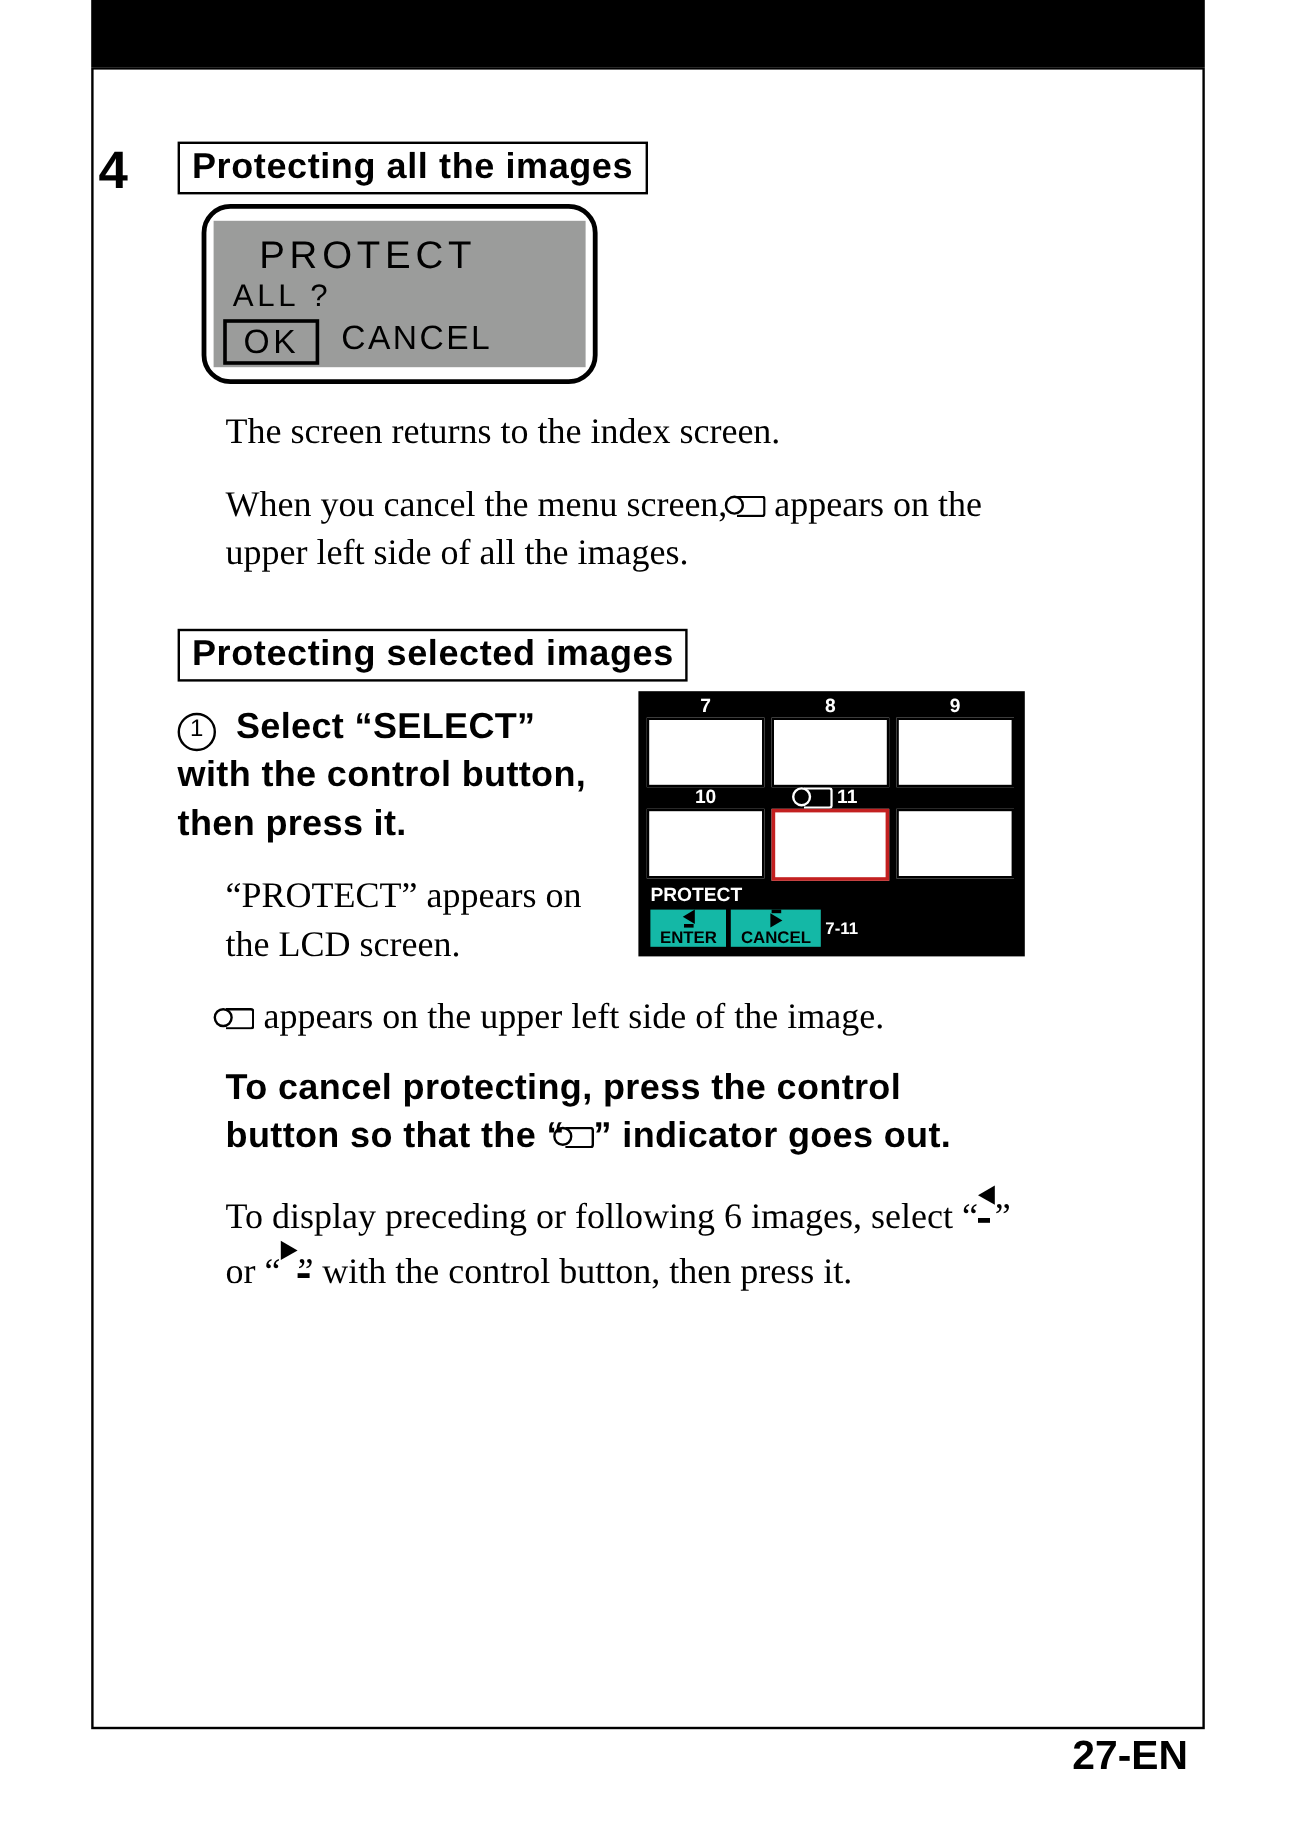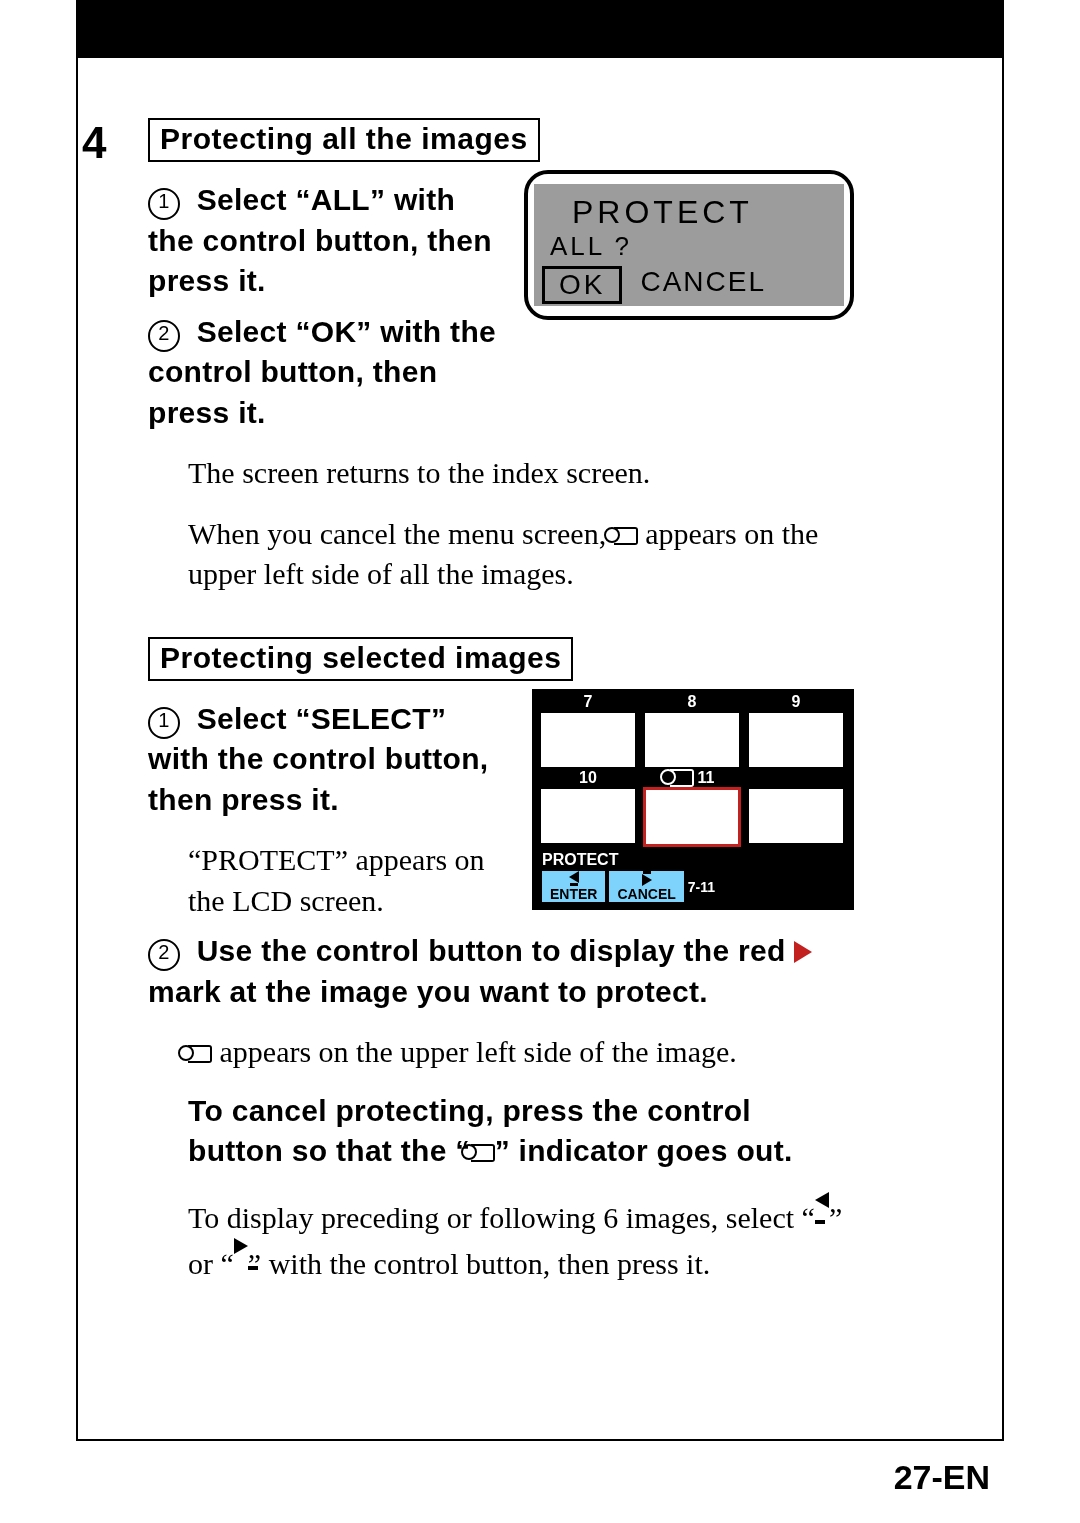--- a/index.html
+++ b/index.html
@@ -26,62 +26,52 @@
   .cancel-tx{font:400 28px Arial,Helvetica,sans-serif;letter-spacing:2px;}
   .grid-frame{background:#000;padding:4px;width:322px;box-sizing:border-box;margin-left:20px;}
   .grid-row{display:flex;}
   .cell{width:104px;box-sizing:border-box;}
   .cell-num{color:#fff;font:700 16px Arial;text-align:center;line-height:18px;}
   .cell-num .key{display:inline-block;vertical-align:middle;margin-right:4px;}
   .thumb{height:54px;background:#fff;border:2px solid #000;margin:0 3px;}
   .thumb-sel{border:3px solid #c32020;}
   .grid-label{color:#fff;font:700 16px Arial;padding:4px 6px 0;}
   .grid-bottom{display:flex;align-items:center;padding:2px 6px 4px;}
-  .arrow-box{background:#7dd3fc;color:#000;font:700 14px Arial;padding:0 8px;margin-right:4px;text-align:center;display:flex;flex-direction:column;align-items:center;}
+  .arrow-box{background:#14b8a6;color:#000;font:700 14px Arial;padding:0 8px;margin-right:4px;text-align:center;display:flex;flex-direction:column;align-items:center;}
   .bot-label{color:#fff;font:700 14px Arial;margin-right:6px;}
   .red-tri{display:inline-block;width:0;height:0;border-left:18px solid #c32020;border-top:11px solid transparent;border-bottom:11px solid transparent;vertical-align:-2px;}
   .key-icon{display:inline-block;width:22px;height:14px;border:2px solid currentColor;border-left:none;border-radius:0 3px 3px 0;position:relative;vertical-align:-1px;}
   .key-icon::before{content:"";position:absolute;left:-10px;top:-2px;width:12px;height:12px;border:2px solid currentColor;border-radius:50%;}
   .arrow-l,.arrow-r{display:inline-block;width:0;height:0;border-top:8px solid transparent;border-bottom:8px solid transparent;vertical-align:-2px;}
   .arrow-l{border-right:14px solid #000;}
   .arrow-r{border-left:14px solid #000;}
   .arrow-l::after,.arrow-r::after{content:"";display:inline-block;width:10px;height:4px;background:#000;vertical-align:6px;}
   .section2{margin-top:42px;}
   .block{margin-top:10px;}
-  .pagenum{position:absolute;right:90px;bottom:26px;font:700 34px Arial,Helvetica,sans-serif;}
+  .pagenum{position:absolute;right:90px;bottom:40px;font:700 34px Arial,Helvetica,sans-serif;}
   .step-text{width:430px;}
   .white-arrow{display:inline-block;width:0;height:0;border-top:6px solid transparent;border-bottom:6px solid transparent;}
   .white-arrow.l{border-right:10px solid #000;}
   .white-arrow.r{border-left:10px solid #000;}
   .white-arrow-tail{display:inline-block;width:8px;height:3px;background:#000;vertical-align:4px;}
 </style>
 </head>
 <body>
 
 <div class="blackbar"></div>
 <div class="page-outline"></div>
 <div class="stepnum">4</div>
 
 <div class="content">
   <div class="col">
 
     
     <span class="rule-box">Protecting all the images</span>
 
     <div class="row">
-      <div class="txt step-text">
-        <div class="sans-b block">
-          <span class="num-circle">1</span>
-          <span>Select “ALL” with the control button, then press it.</span>
-        </div>
-        <div class="sans-b block">
-          <span class="num-circle">2</span>
-          <span>Select “OK” with the control button, then press it.</span>
-        </div>
-      </div>
 
       <div class="lcd">
         <div class="lcd-frame">
           <div class="lcd-gray">
             <div class="lcd-title">PROTECT</div>
             <div class="lcd-line2">ALL ?</div>
             <div class="ok-cancel">
               <span class="ok-box">OK</span>
               <span class="cancel-tx">CANCEL</span>
             </div>
@@ -147,26 +137,20 @@
             <div class="arrow-box">
               <span class="white-arrow-tail"></span>
                 <span class="white-arrow r"></span>
               <span>CANCEL</span>
             </div>
             <span class="bot-label">7-11</span>
           </div>
         </div>
       </div>
 
-      <div class="sans-b block">
-        <span class="num-circle">2</span>
-        <span>
-          <span>Use the control button to display the red </span><span class="red-tri"></span><span> mark at the image you want to protect.</span>
-        </span>
-      </div>
       <div class="serif indent">
         <span class="key-icon"></span><span> appears on the upper left side of the image.</span>
       </div>
 
       <div class="sans-b indent" style="margin-left:40px;margin-top:18px">
         <span>To cancel protecting, press the control button so that the “</span><span class="key-icon"></span><span>” indicator goes out.</span>
       </div>
       <div class="serif indent">
         <span>To display preceding or following 6 images, select “</span><span class="arrow-l"></span><span>” or “</span><span class="arrow-r"></span><span>” with the control button, then press it.</span>
       </div>

